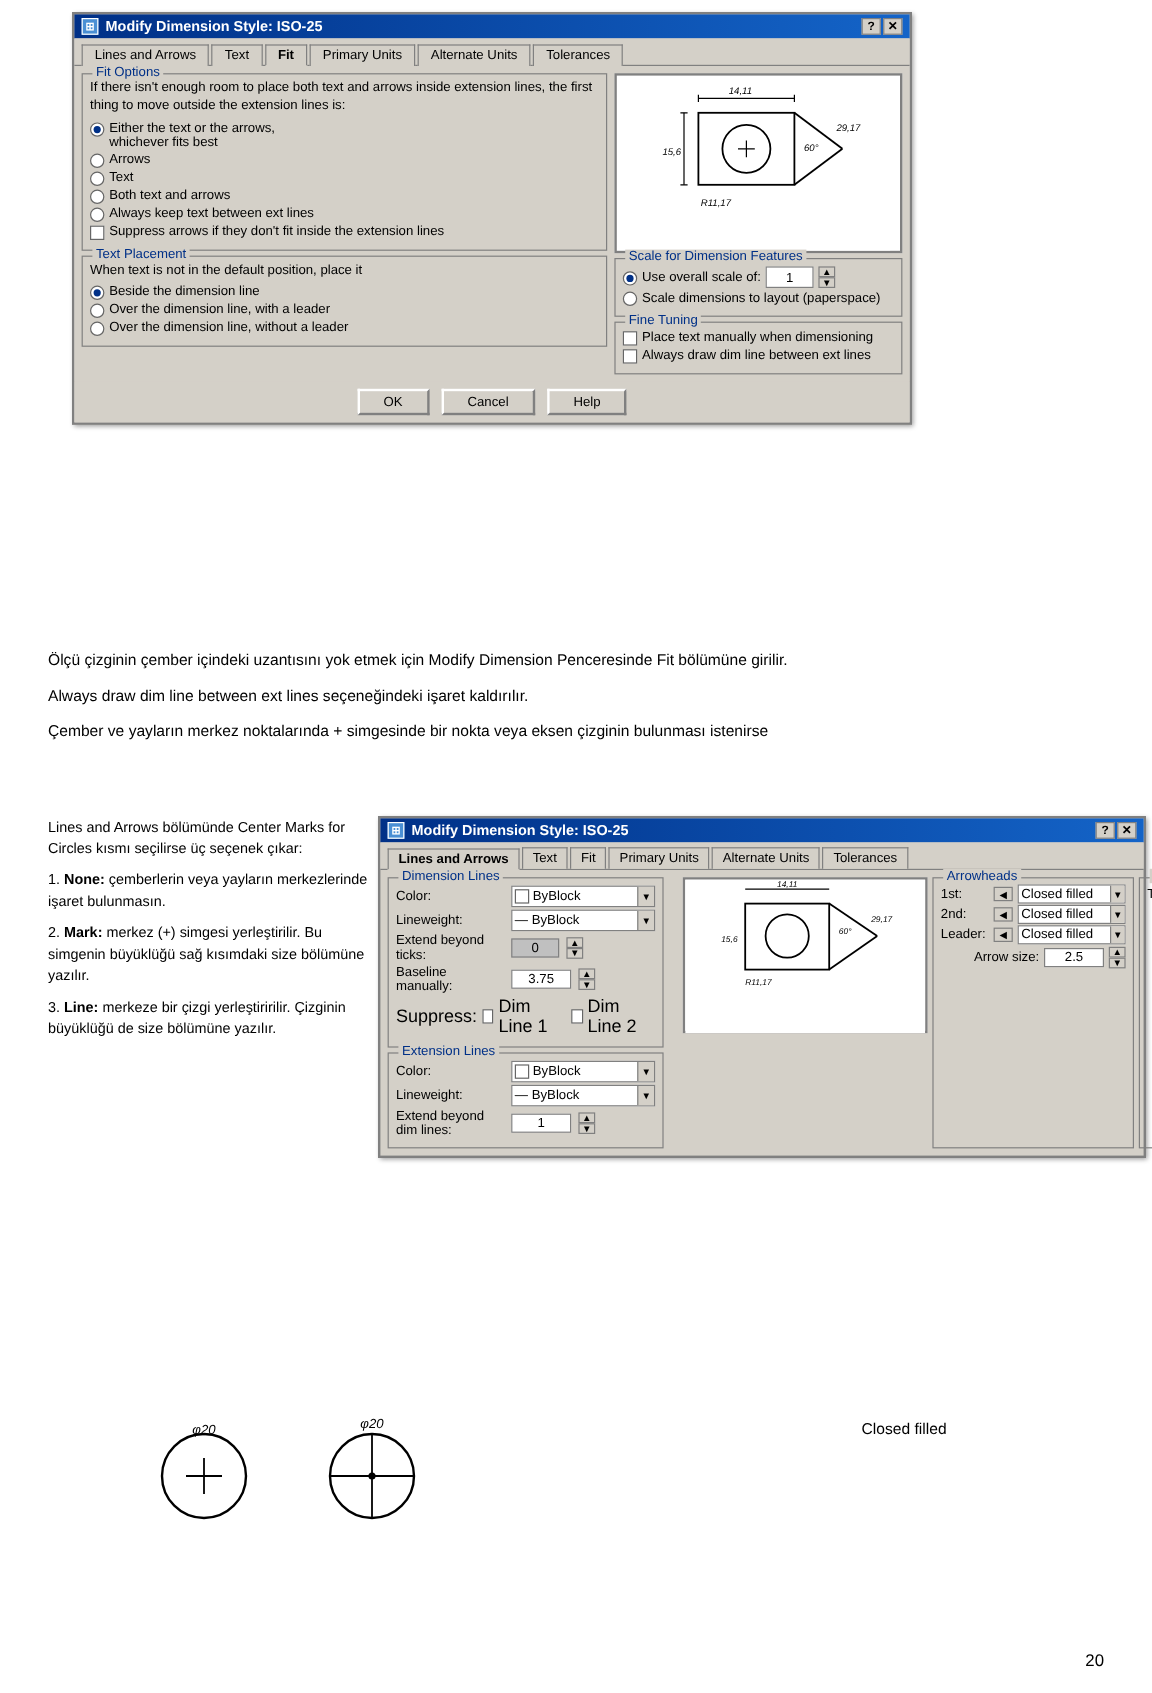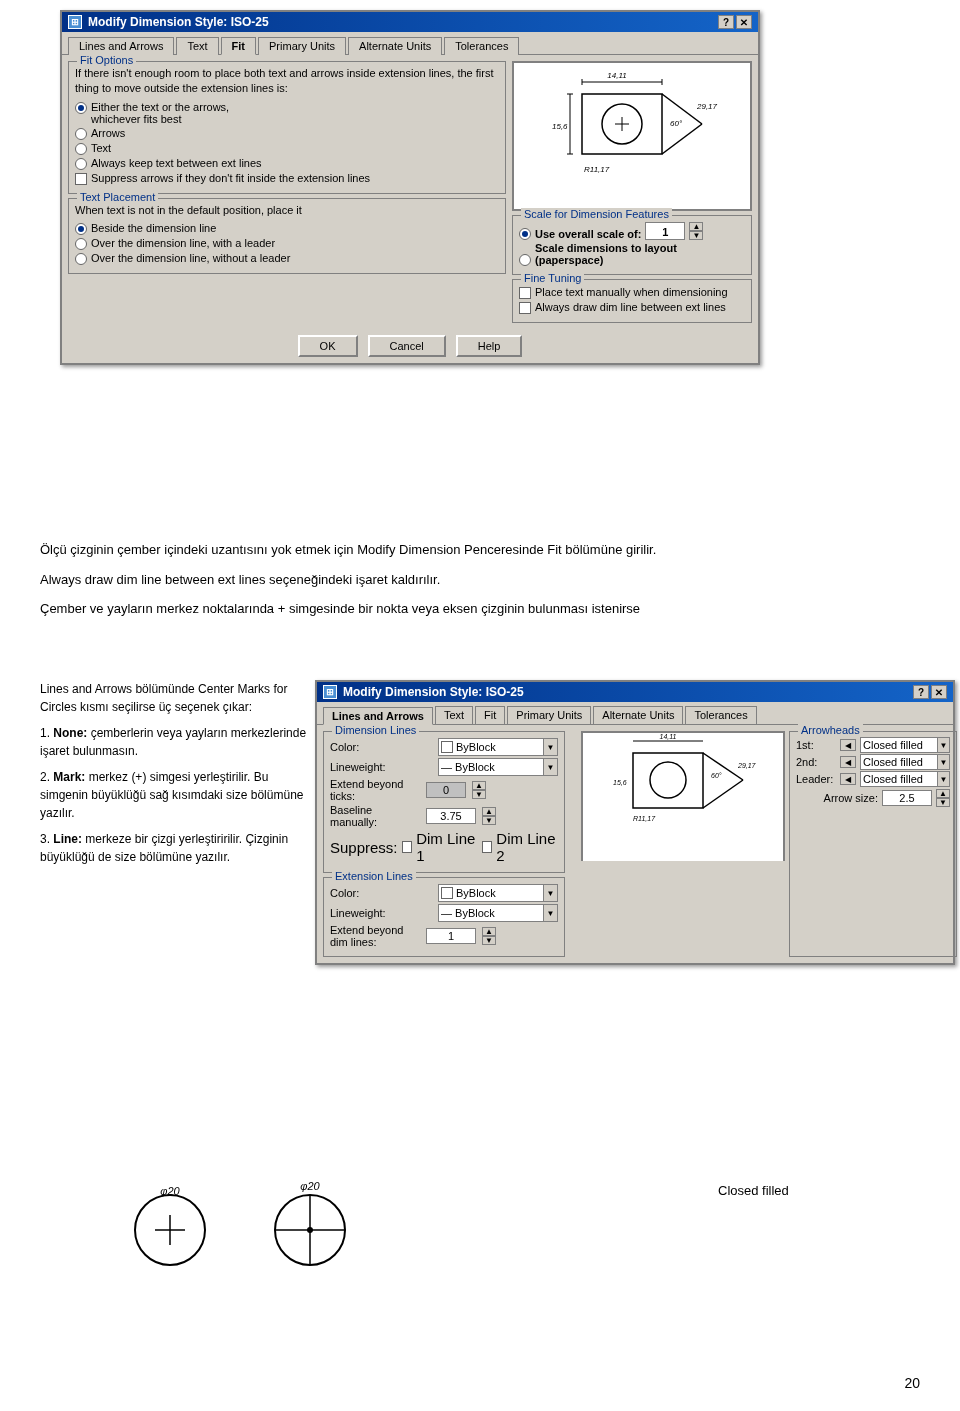--- a/index.html
+++ b/index.html
@@ -201,25 +201,24 @@
       top: -8px;
       left: 8px;
       background: #d4d0c8;
       padding: 0 3px;
       font-size: 11px;
       color: #003087;
     }
 
     .scale-row {
       display: flex;
-      align-items: flex-end;
+      align-items: center;
       gap: 4px;
       margin: 2px 0;
       font-size: 11px;
-      font-weight: bold;
     }
     .spin-input {
       width: 40px;
       height: 18px;
       border: 1px solid #808080;
       background: white;
       font-size: 11px;
       text-align: center;
     }
     .spin-arrows {
@@ -385,21 +384,20 @@
     .bd-select {
       flex: 1;
       height: 18px;
       background: white;
       border: 1px solid #808080;
       font-size: 11px;
       display: flex;
       align-items: center;
       padding: 0 2px;
       position: relative;
-      margin-left: 12px;
     }
     .bd-select-arrow {
       position: absolute;
       right: 0;
       top: 0;
       bottom: 0;
       width: 14px;
       background: #d4d0c8;
       border-left: 1px solid #808080;
       display: flex;
@@ -609,20 +607,24 @@
           <div class="radio-btn selected"></div>
           <span>Either the text or the arrows,<br>whichever fits best</span>
         </div>
         <div class="radio-option">
           <div class="radio-btn"></div>
           <span>Arrows</span>
         </div>
         <div class="radio-option">
           <div class="radio-btn"></div>
           <span>Text</span>
+        </div>
+        <div class="radio-option">
+          <div class="radio-btn"></div>
+          <span>Both text and arrows</span>
         </div>
         <div class="radio-option">
           <div class="radio-btn"></div>
           <span>Always keep text between ext lines</span>
         </div>
         <div class="checkbox-option">
           <div class="checkbox-btn"></div>
           <span>Suppress arrows if they don't fit inside the extension lines</span>
         </div>
       </div>

